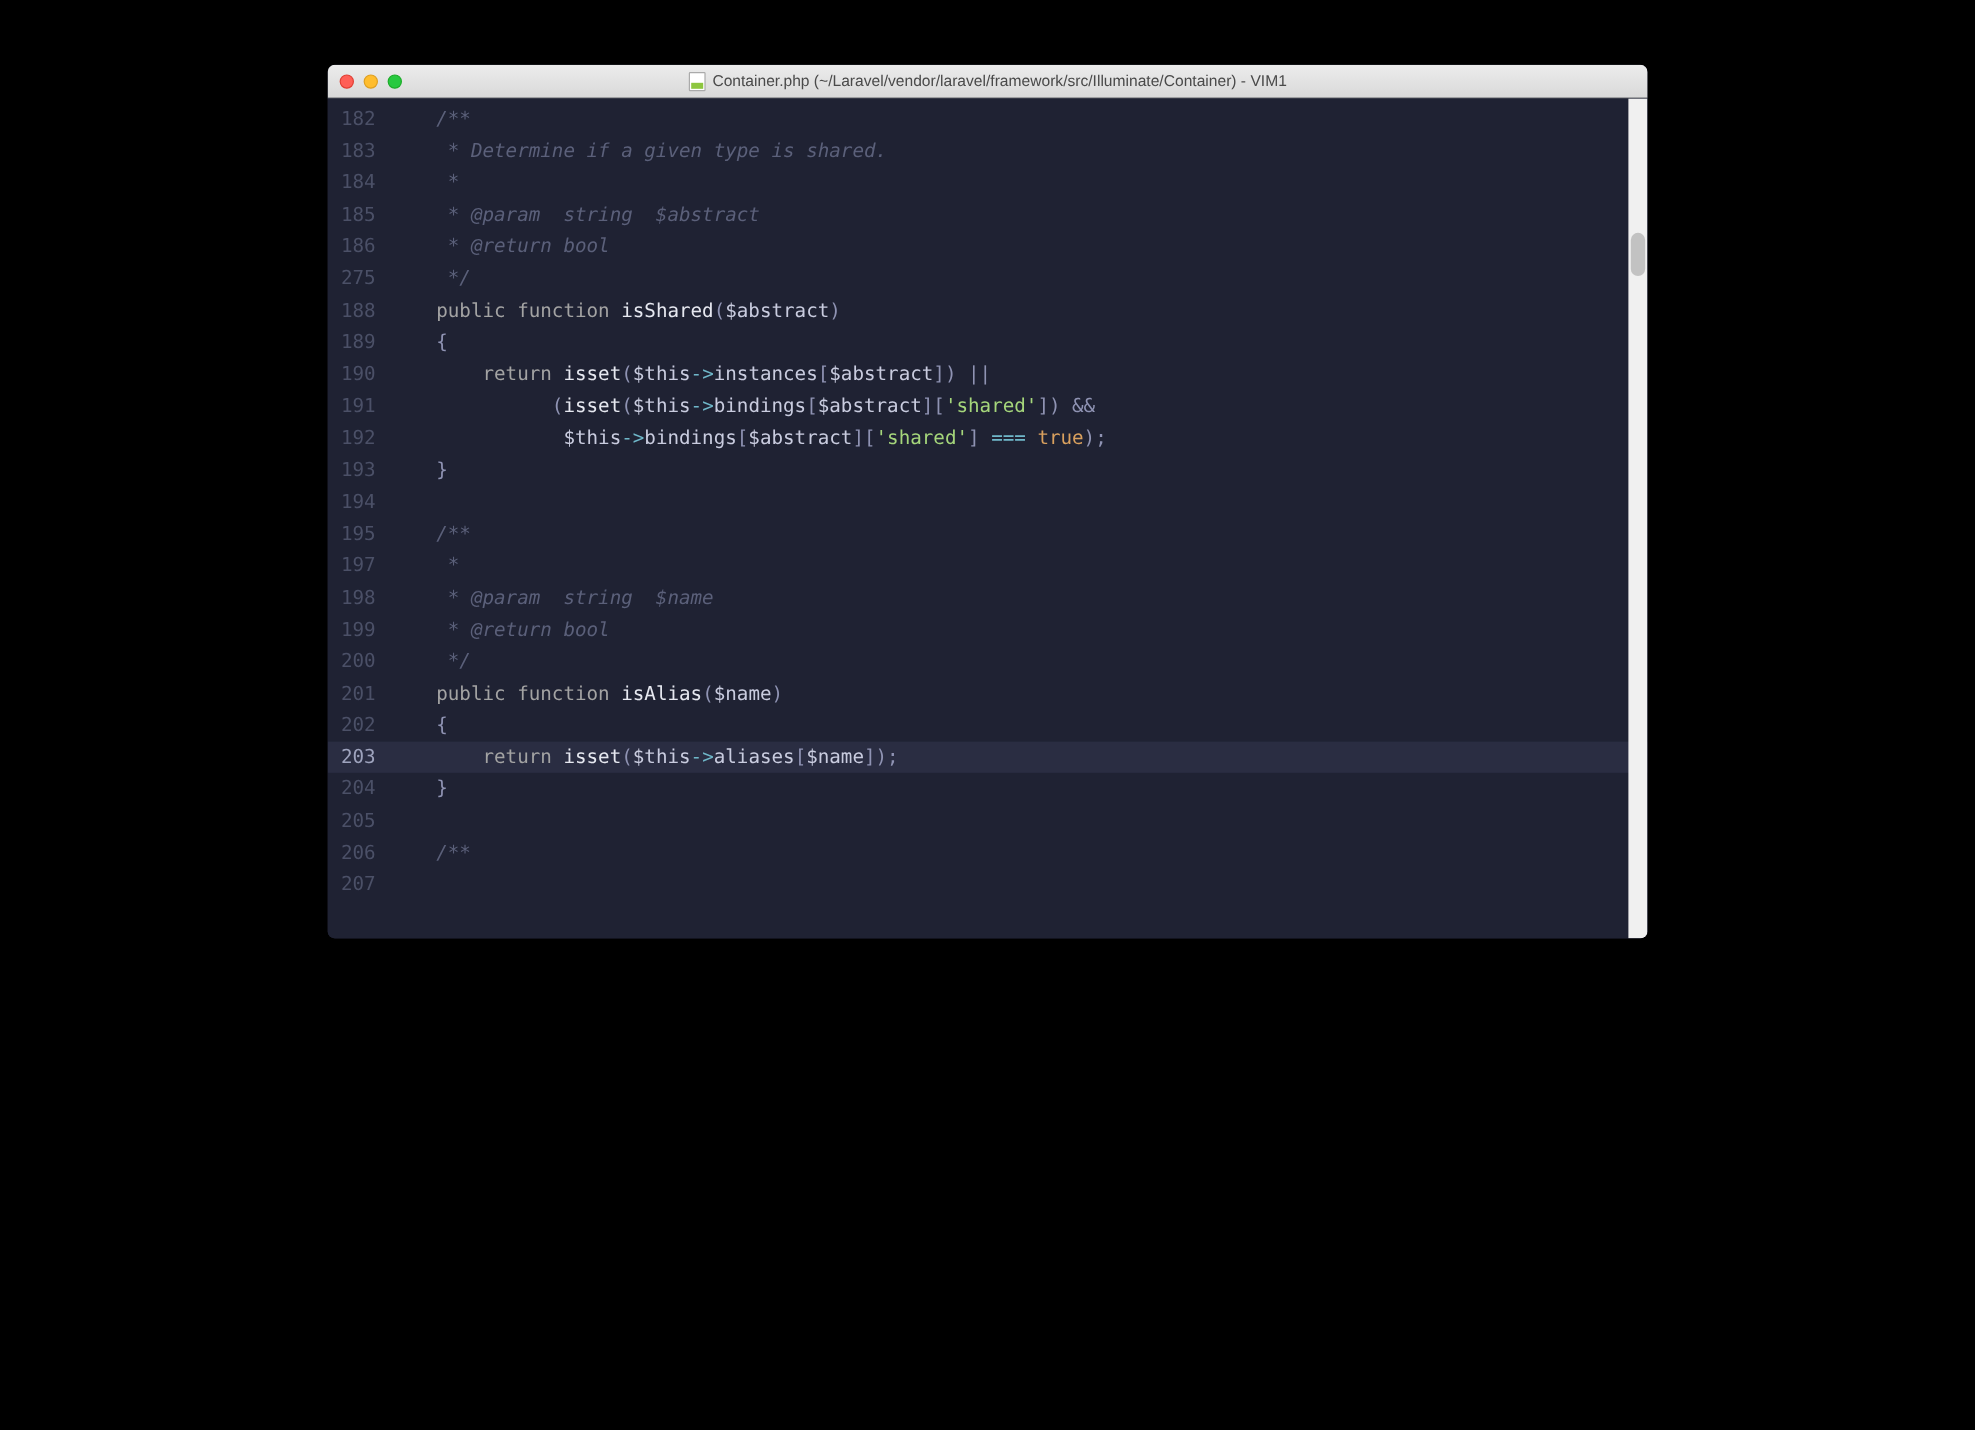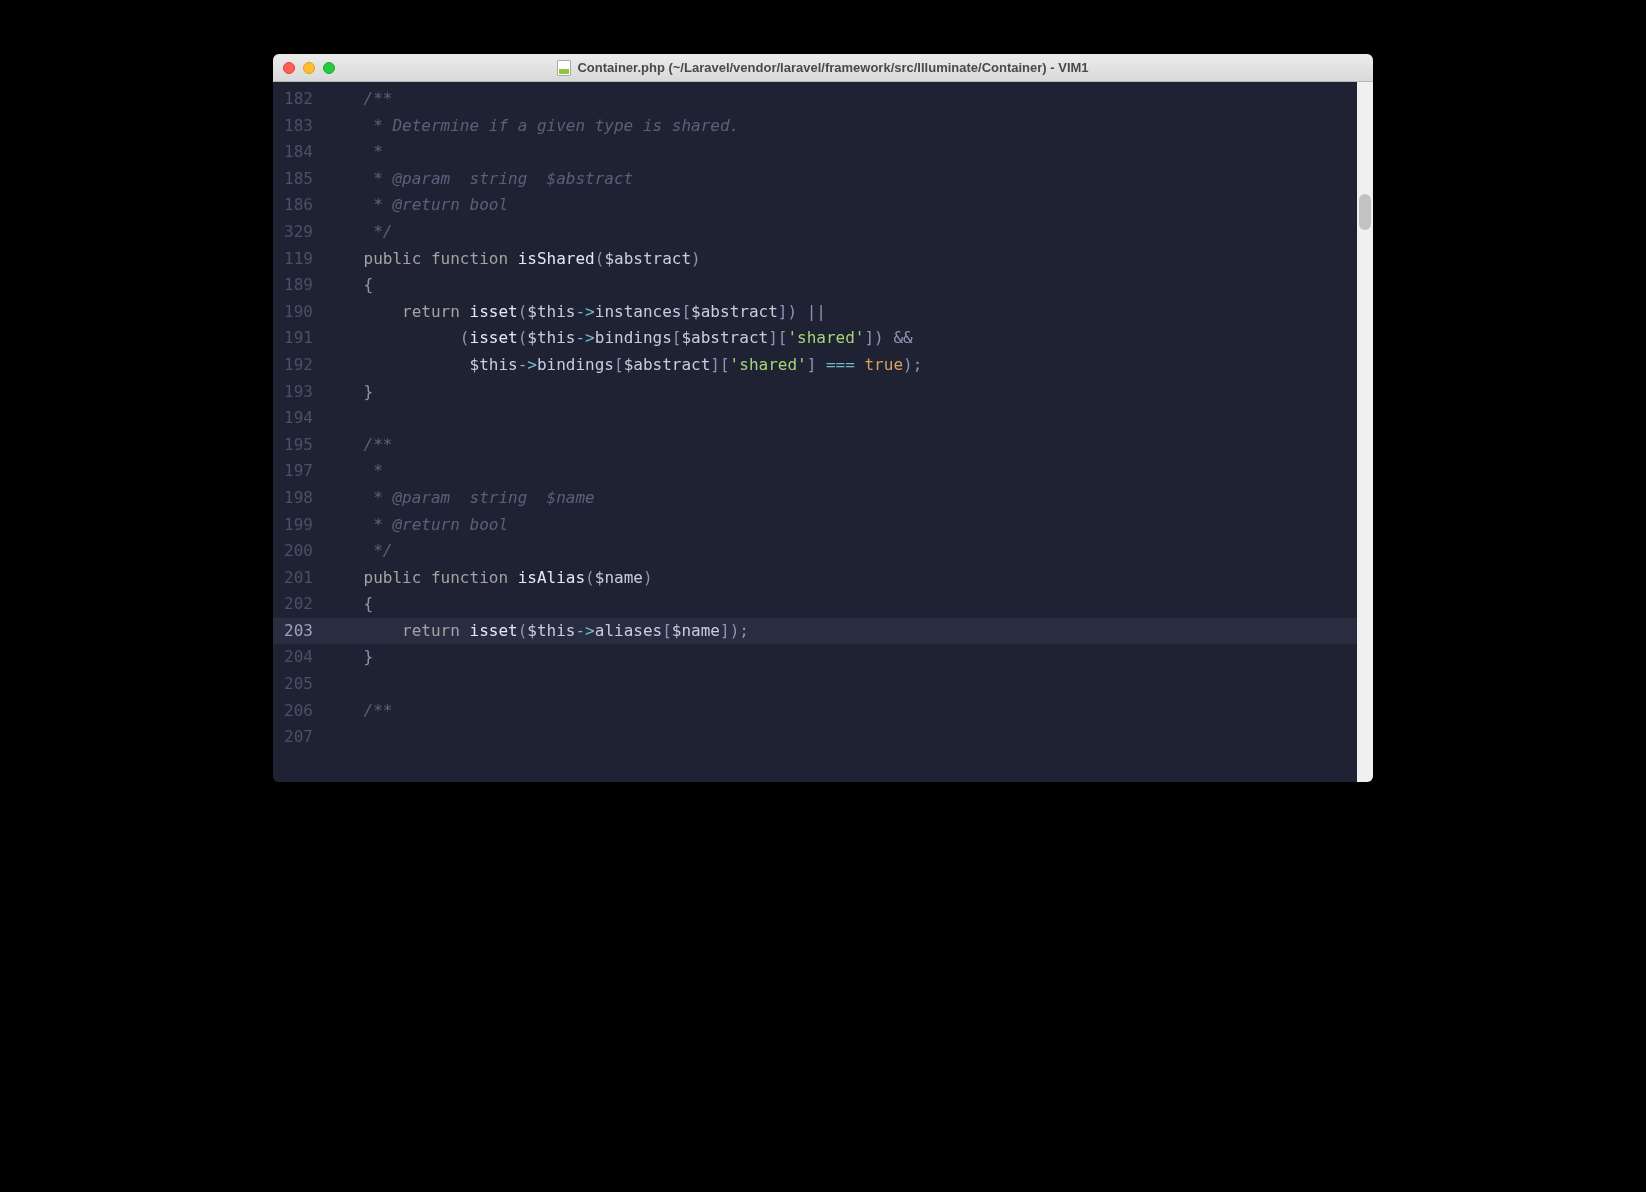--- a/index.html
+++ b/index.html
@@ -33,21 +33,20 @@
   .traffic-lights { display: flex; gap: 8px; }
   .light { width: 12px; height: 12px; border-radius: 50%; }
   .light.red { background: #ff5f57; border: .5px solid #e14035; }
   .light.yellow { background: #ffbd2e; border: .5px solid #dfa022; }
   .light.green { background: #28c940; border: .5px solid #1dad2a; }
   .title-center {
     position: absolute; left: 0; right: 0; text-align: center;
     font-size: 13px; color: #4a4a4a;
     display: flex; align-items: center; justify-content: center; gap: 6px;
     pointer-events: none;
-    font-weight: bold;
   }
   .file-icon {
     width: 14px; height: 16px; background: #fff; border: 1px solid #aaa;
     border-radius: 1px; position: relative; display:inline-block;
   }
   .file-icon::after{
     content:''; position:absolute; bottom:1px; left:1px; right:1px; height:5px;
     background:#8dc63f;
   }
   .editor {
@@ -100,22 +99,22 @@
       <span>Container.php (~/Laravel/vendor/laravel/framework/src/Illuminate/Container) - VIM1</span>
     </div>
   </div>
   <div class="editor">
     <div class="lines">
         <div class="line"><div class="gutter">182</div><div class="code"><span class="c-comment">    /**</span></div></div>
         <div class="line"><div class="gutter">183</div><div class="code"><span class="c-comment">     * Determine if a given type is shared.</span></div></div>
         <div class="line"><div class="gutter">184</div><div class="code"><span class="c-comment">     *</span></div></div>
         <div class="line"><div class="gutter">185</div><div class="code"><span class="c-comment">     * @param  string  $abstract</span></div></div>
         <div class="line"><div class="gutter">186</div><div class="code"><span class="c-comment">     * @return bool</span></div></div>
-        <div class="line"><div class="gutter">329</div><div class="code"><span class="c-comment">     */</span></div></div>
-        <div class="line"><div class="gutter">119</div><div class="code"><span>    </span><span class="c-keyword">public</span><span> </span><span class="c-keyword">function</span><span> </span><span class="c-func">isShared</span><span class="c-paren">(</span><span class="c-var">$abstract</span><span class="c-paren">)</span></div></div>
+        <div class="line"><div class="gutter">275</div><div class="code"><span class="c-comment">     */</span></div></div>
+        <div class="line"><div class="gutter">188</div><div class="code"><span>    </span><span class="c-keyword">public</span><span> </span><span class="c-keyword">function</span><span> </span><span class="c-func">isShared</span><span class="c-paren">(</span><span class="c-var">$abstract</span><span class="c-paren">)</span></div></div>
         <div class="line"><div class="gutter">189</div><div class="code"><span class="c-paren">    {</span></div></div>
         <div class="line"><div class="gutter">190</div><div class="code"><span>        </span><span class="c-keyword">return</span><span> </span><span class="c-func">isset</span><span class="c-paren">(</span><span class="c-var">$this</span><span class="c-op">-&gt;</span><span class="c-var">instances</span><span class="c-paren">[</span><span class="c-var">$abstract</span><span class="c-paren">]) ||</span></div></div>
         <div class="line"><div class="gutter">191</div><div class="code"><span class="c-paren">              (</span><span class="c-func">isset</span><span class="c-paren">(</span><span class="c-var">$this</span><span class="c-op">-&gt;</span><span class="c-var">bindings</span><span class="c-paren">[</span><span class="c-var">$abstract</span><span class="c-paren">][</span><span class="c-string">'shared'</span><span class="c-paren">]) &amp;&amp;</span></div></div>
         <div class="line"><div class="gutter">192</div><div class="code"><span>               </span><span class="c-var">$this</span><span class="c-op">-&gt;</span><span class="c-var">bindings</span><span class="c-paren">[</span><span class="c-var">$abstract</span><span class="c-paren">][</span><span class="c-string">'shared'</span><span class="c-paren">] </span><span class="c-op">===</span><span> </span><span class="c-const">true</span><span class="c-paren">);</span></div></div>
         <div class="line"><div class="gutter">193</div><div class="code"><span class="c-paren">    }</span></div></div>
         <div class="line"><div class="gutter">194</div><div class="code"><span></span></div></div>
         <div class="line"><div class="gutter">195</div><div class="code"><span class="c-comment">    /**</span></div></div>
         <div class="line"><div class="gutter">197</div><div class="code"><span class="c-comment">     *</span></div></div>
         <div class="line"><div class="gutter">198</div><div class="code"><span class="c-comment">     * @param  string  $name</span></div></div>
         <div class="line"><div class="gutter">199</div><div class="code"><span class="c-comment">     * @return bool</span></div></div>

